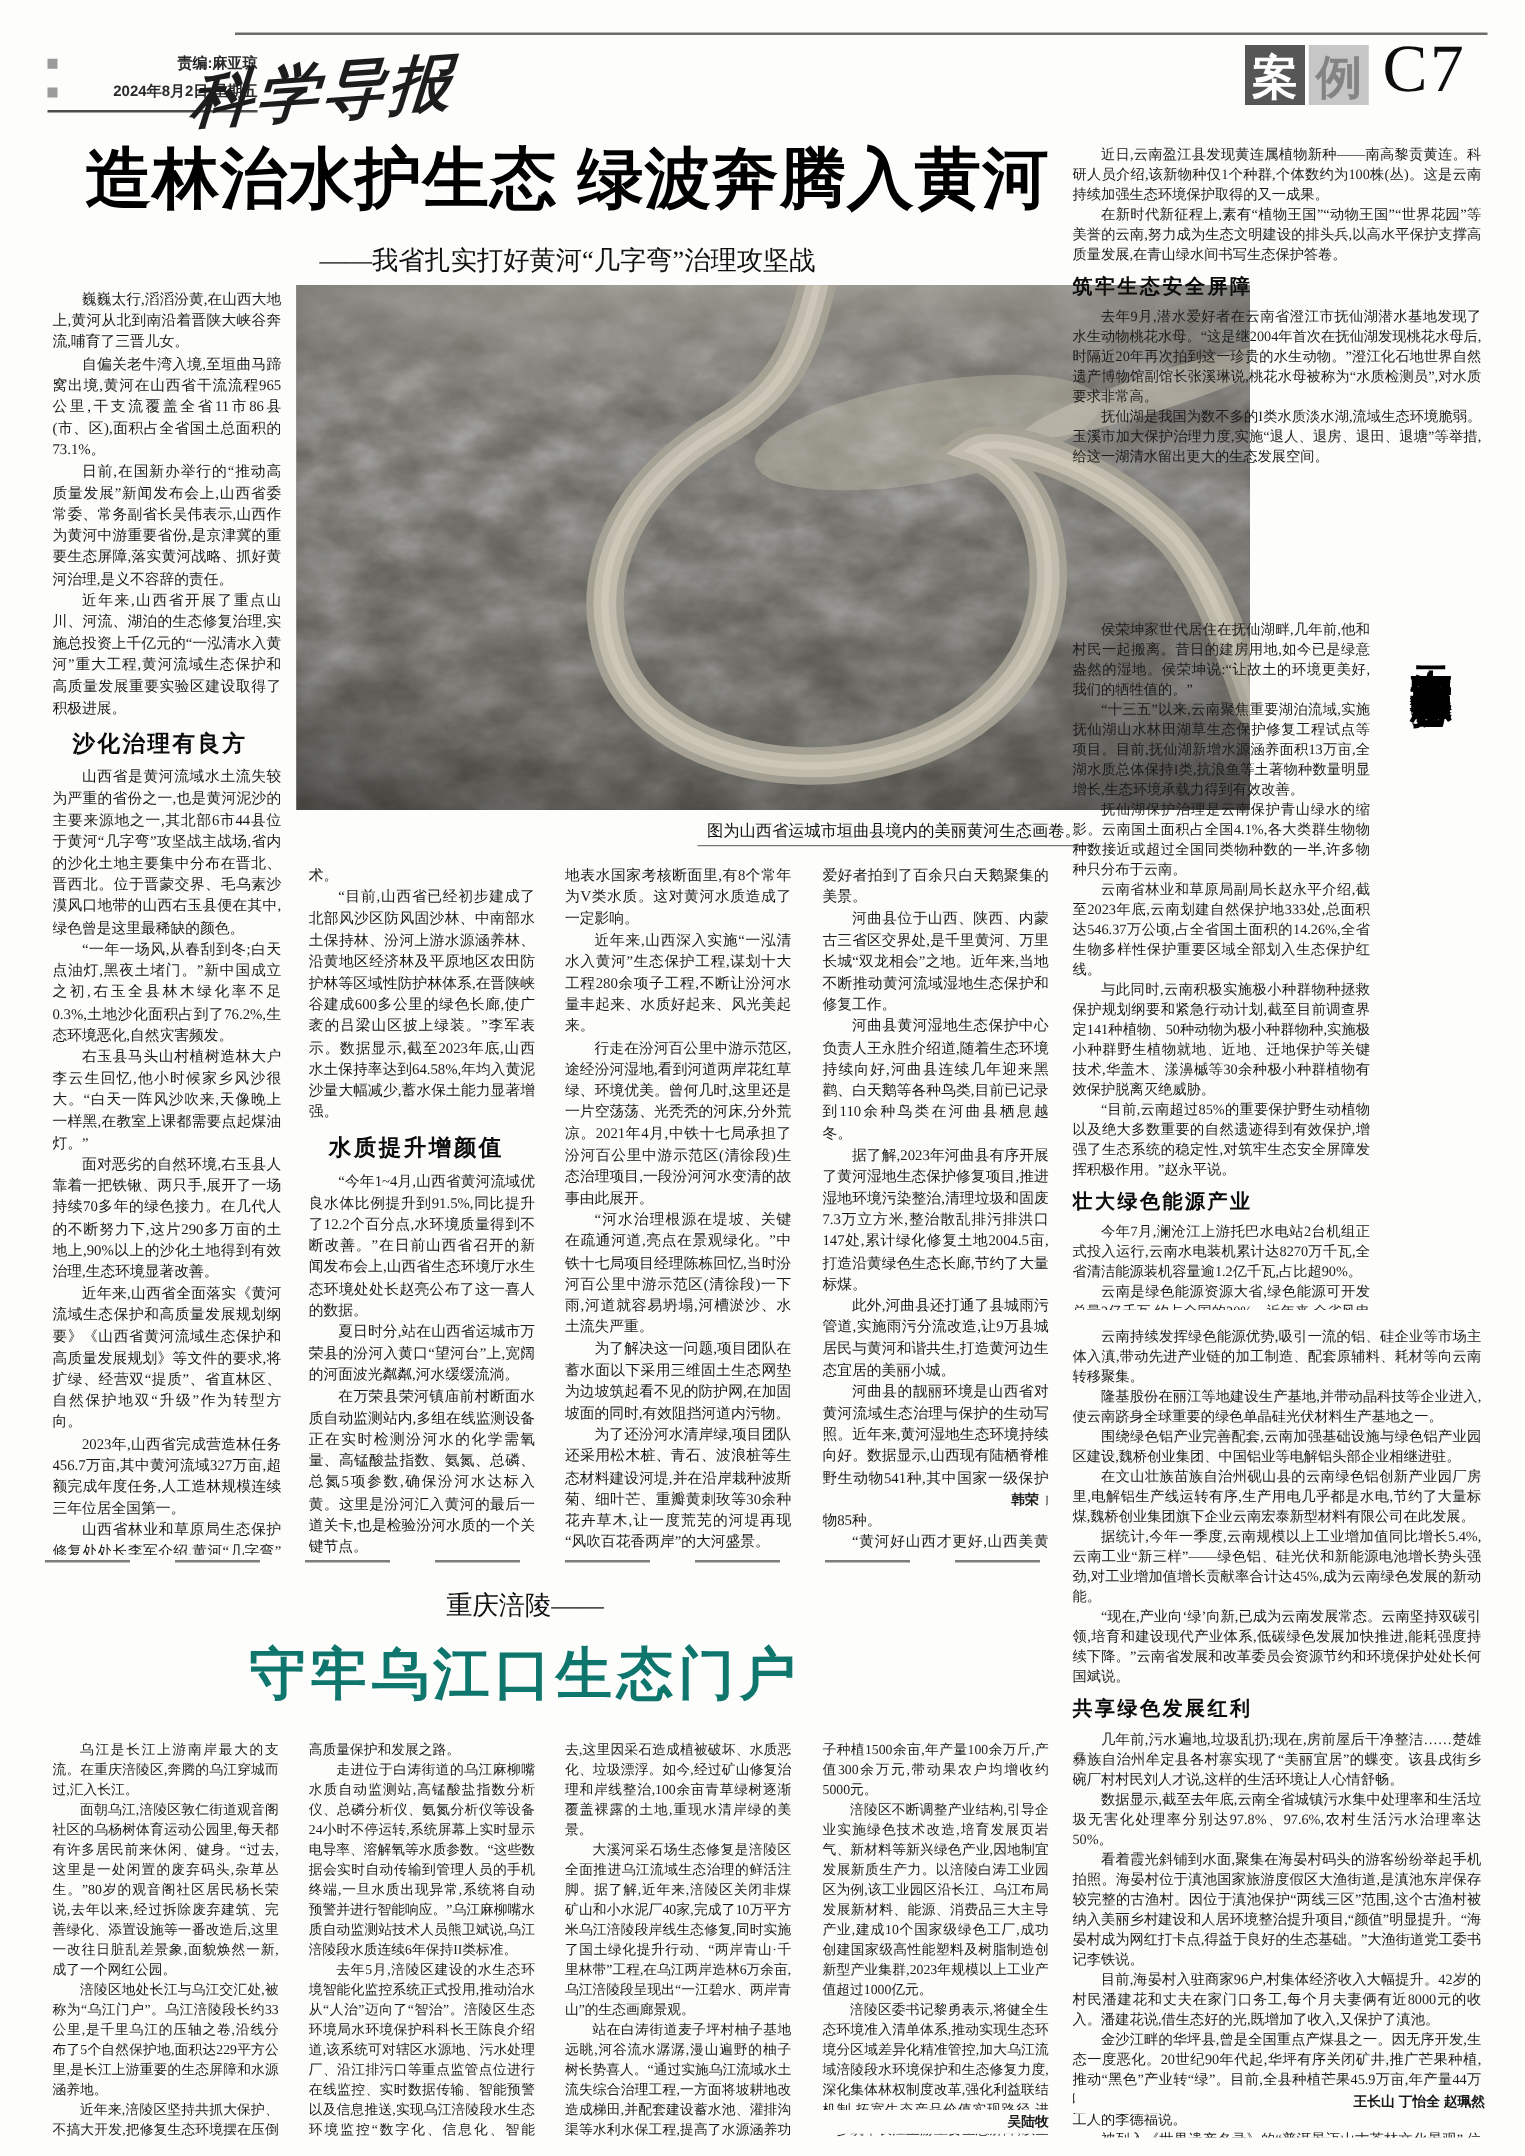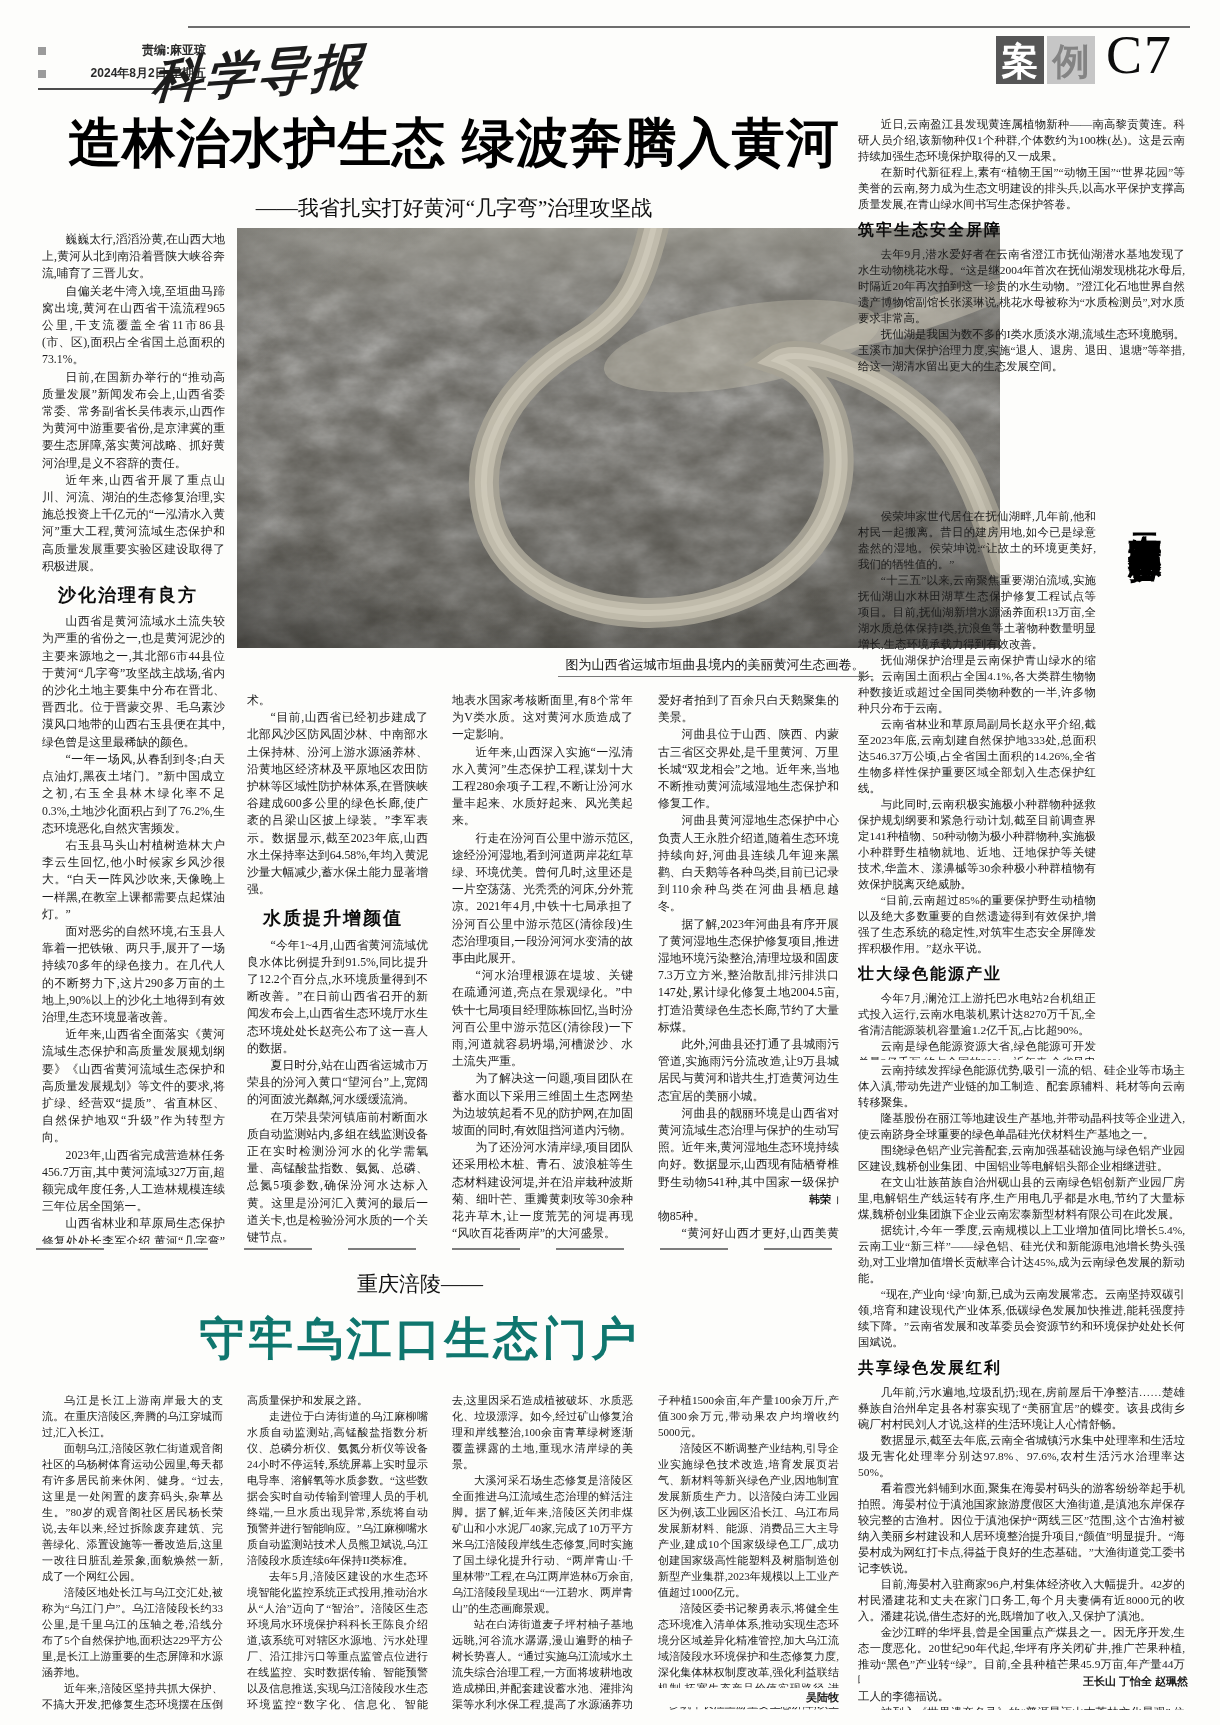--- a/index.html
+++ b/index.html
@@ -38,21 +38,21 @@
   .lcol{left:42px;top:231px;width:183px;height:1013px;}
   .mcol{top:692px;height:553px;width:181px;}
   .mcol2{left:247px;} .mcol3{left:452px;} .mcol4{left:658px;}
   .byline{position:absolute;font-weight:700;font-size:11px;text-align:right;
           font-family:"Liberation Sans",sans-serif;background:#fdfdfb;padding:2px 6px;}
   .by-han{left:655px;top:1190px;width:170px;}
   
   .ytext{font-size:11.4px;line-height:16px;}
   .ytext .sec-head{font-size:16px;margin:10px 0 8px;}
   .ycol-a{left:858px;top:116px;width:327px;height:390px;}
-  .ycol-b{left:858px;top:508px;width:238px;height:552px;}
+  .ycol-b{left:858px;top:496px;width:238px;height:552px;}
   .ycol-c{left:858px;top:1062px;width:327px;height:648px;}
   .vert-headline{position:absolute;left:1104px;top:508px;width:82px;height:552px;
                  writing-mode:vertical-rl;text-orientation:upright;line-height:82px;
                  font-size:33px;font-weight:900;font-family:"DejaVu Serif",serif;color:#000;
                  letter-spacing:1px;overflow:hidden;}
   .by-yn{left:860px;top:1672px;width:322px;}
   
   .dash-rule{position:absolute;left:36px;top:1248px;width:802px;height:2px;
              background:repeating-linear-gradient(90deg,#7d7d7d 0 68px,transparent 68px 104px);}
   .kicker{position:absolute;left:160px;top:1270px;width:520px;text-align:center;font-size:21px;color:#111;}

